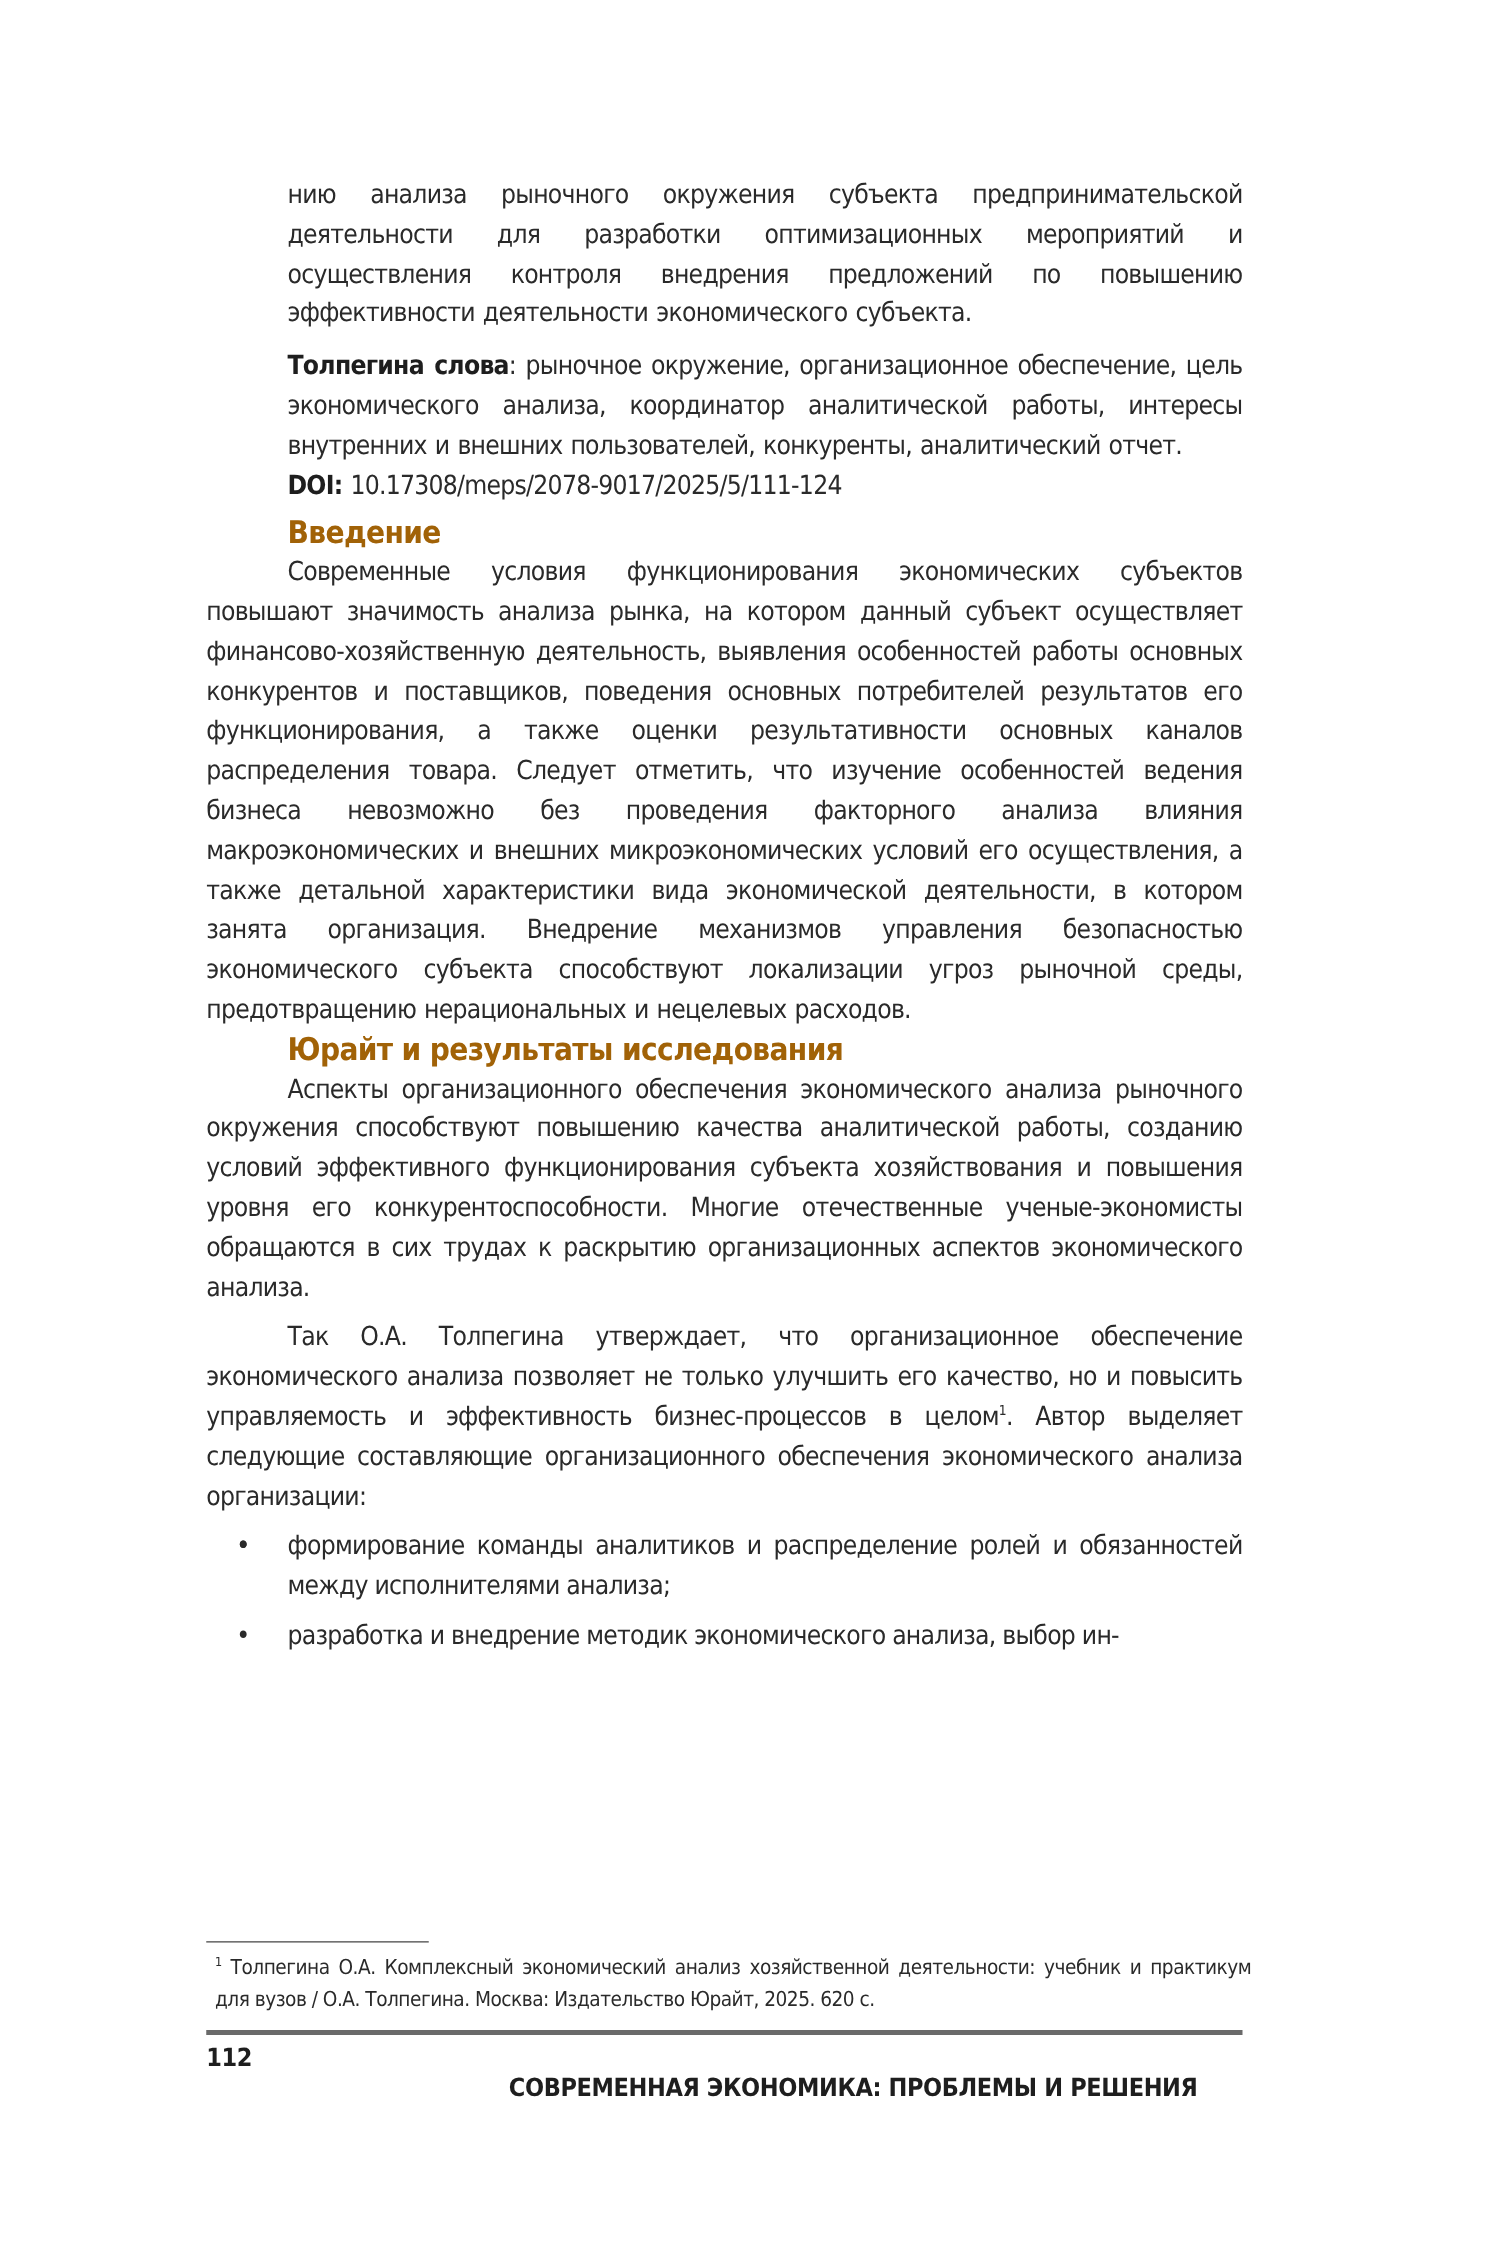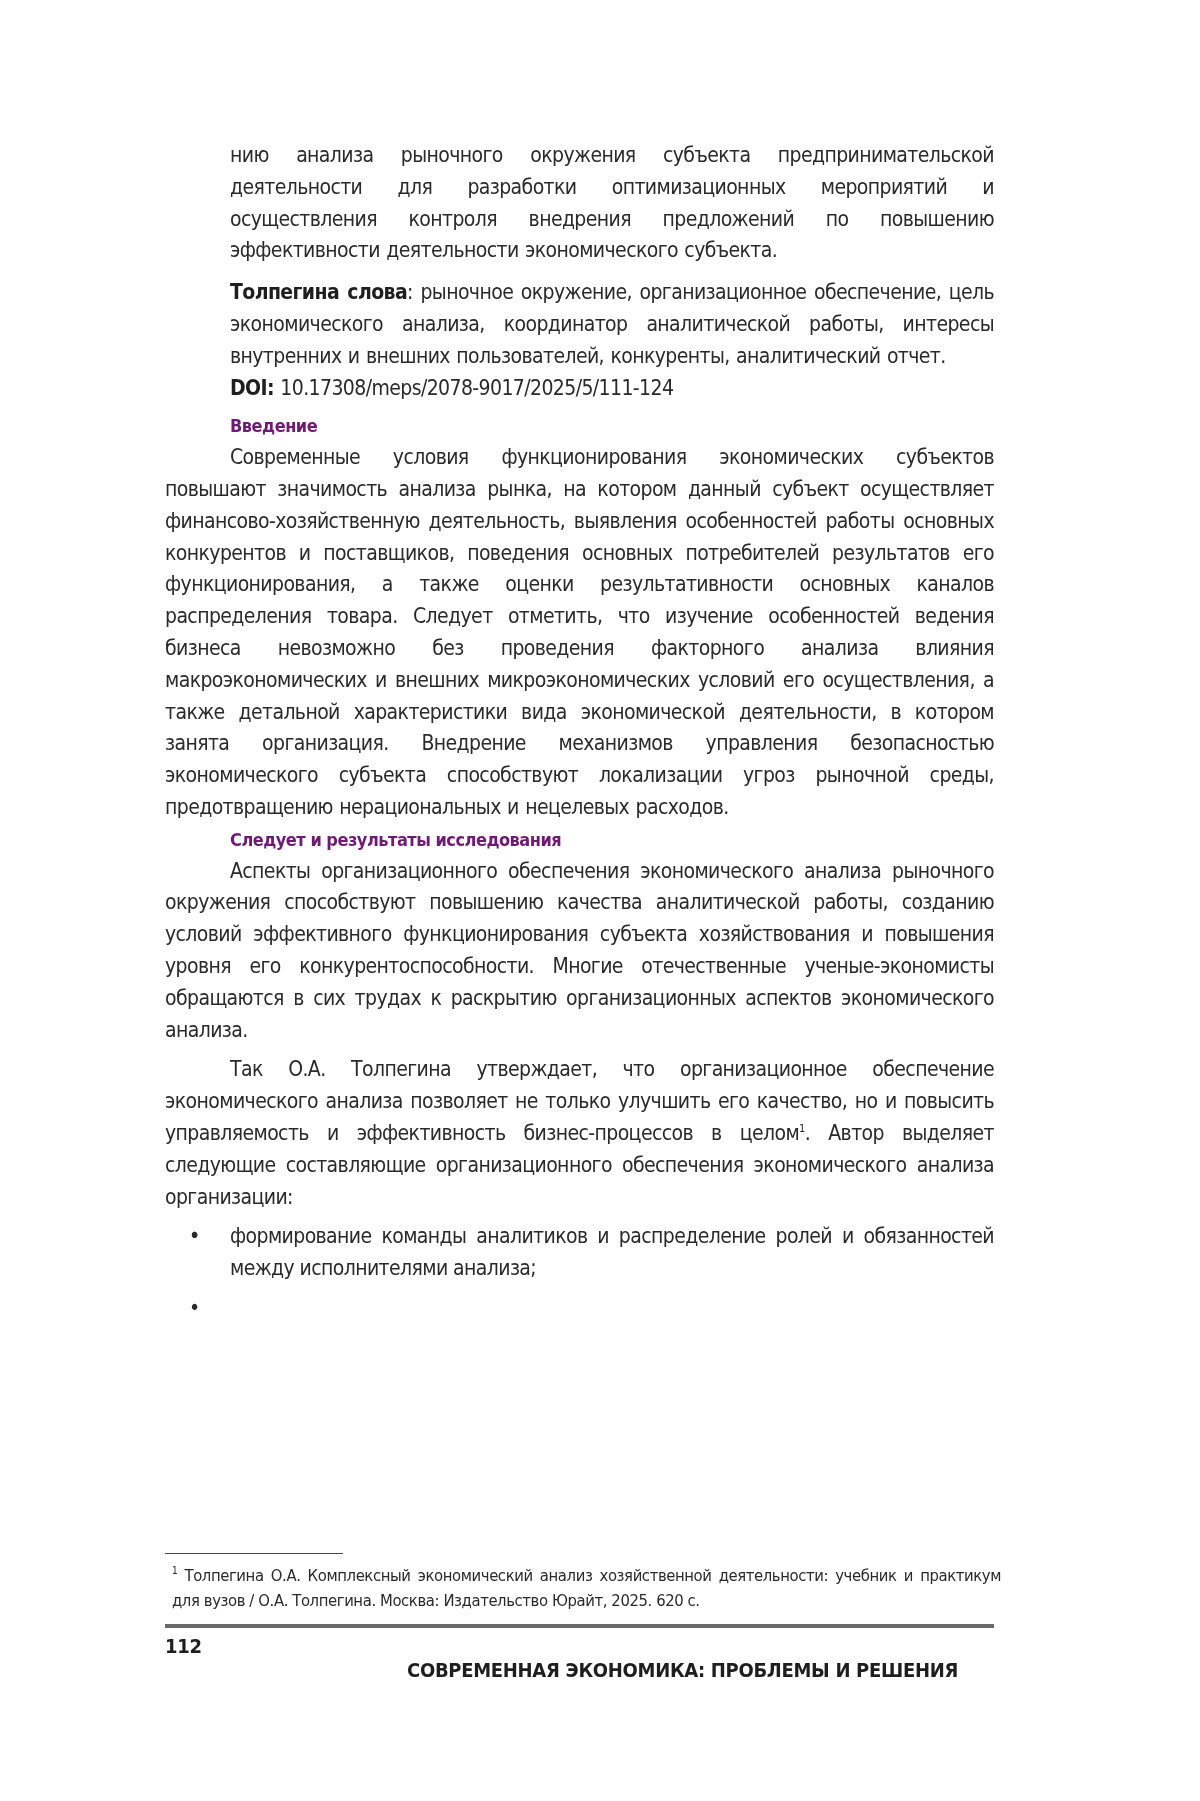--- a/index.html
+++ b/index.html
@@ -4,21 +4,21 @@
 <style>
   html, body { margin:0; padding:0; background:#ffffff; }
   body { width:1200px; height:1801px; position:relative; overflow:hidden;
          font-family:"DejaVu Sans Condensed","DejaVu Sans", sans-serif; color:#2a2a2a; }
   .page { position:absolute; left:0; top:0; width:1096px; height:1801px; }
   .col { position:absolute; left:165px; width:829px; }
   .p { margin:0; font-size:21px; line-height:31.8px; text-align:justify; font-stretch:condensed; letter-spacing:-0.6px; word-spacing:1px; }
   .indentall { padding-left:65px; }
   .first { text-indent:65px; }
   b { color:#1e1e1e; }
-  .heading { font-weight:bold; font-size:18px; line-height:31.8px; margin:0; letter-spacing:-0.5px; color:#701a75; }
+  .heading { font-weight:bold; font-size:25px; line-height:31.8px; margin:0; letter-spacing:-0.5px; color:#a16207; }
   ul.bullets { list-style:none; margin:0; padding:0; }
   ul.bullets li { position:relative; padding-left:65px; font-size:21px; line-height:31.8px; text-align:justify; letter-spacing:-0.6px; margin-bottom:8px; }
   ul.bullets li .dot { position:absolute; left:24px; top:0; }
   .fn-rule { position:absolute; left:165px; top:1553px; width:178px; height:1px; background:#444; }
   .footnote { position:absolute; left:172px; top:1558px; width:829px; font-size:16.5px; line-height:25px; letter-spacing:-0.4px; text-align:justify; }
   .footnote sup { font-size:10px; }
   .footer-rule { position:absolute; left:165px; top:1624px; width:829px; height:4px; background:#6a6a6a; }
   .footer { position:absolute; left:165px; top:1634px; width:829px; font-weight:bold; font-size:20px; letter-spacing:-0.3px; color:#1e1e1e; }
   .footer .pg { position:absolute; left:0; top:0; }
   .footer .jt { position:absolute; right:36px; top:12px;margin-top:12px; }
@@ -32,29 +32,29 @@
   <div class="col" style="top:140px;">
     <p class="p indentall">нию анализа рыночного окружения субъекта предпринимательской деятельности для разработки оптимизационных мероприятий и осуществления контроля внедрения предложений по повышению эффективности деятельности экономического субъекта.</p>
 
     <p class="p indentall" style="margin-top:10px;"><b>Толпегина слова</b><span>: рыночное окружение, организационное обеспечение, цель экономического анализа, координатор аналитической работы, интересы внутренних и внешних пользователей, конкуренты, аналитический отчет.</span></p>
 
     <p class="p indentall" style="margin-top:0;"><b>DOI:</b><span> 10.17308/meps/2078-9017/2025/5/111-124</span></p>
 
     <p class="heading indentall" style="margin-top:6px;">Введение</p>
     <p class="p first">Современные условия функционирования экономических субъектов повышают значимость анализа рынка, на котором данный субъект осуществляет финансово-хозяйственную деятельность, выявления особенностей работы основных конкурентов и поставщиков, поведения основных потребителей результатов его функционирования, а также оценки результативности основных каналов распределения товара. Следует отметить, что изучение особенностей ведения бизнеса невозможно без проведения факторного анализа влияния макроэкономических и внешних микроэкономических условий его осуществления, а также детальной характеристики вида экономической деятельности, в котором занята организация. Внедрение механизмов управления безопасностью экономического субъекта способствуют локализации угроз рыночной среды, предотвращению нерациональных и нецелевых расходов.</p>
 
-    <p class="heading indentall">Следует и результаты исследования</p>
+    <p class="heading indentall">Юрайт и результаты исследования</p>
     <p class="p first">Аспекты организационного обеспечения экономического анализа рыночного окружения способствуют повышению качества аналитической работы, созданию условий эффективного функционирования субъекта хозяйствования и повышения уровня его конкурентоспособности. Многие отечественные ученые-экономисты обращаются в сих трудах к раскрытию организационных аспектов экономического анализа.</p>
 
     <p class="p first" style="margin-top:8px;"><span>Так О.А. Толпегина утверждает, что организационное обеспечение экономического анализа позволяет не только улучшить его качество, но и повысить управляемость и эффективность бизнес-процессов в целом</span><sup class="ref">1</sup><span>. Автор выделяет следующие составляющие организационного обеспечения экономического анализа организации:</span></p>
 
     <ul class="bullets" style="margin-top:8px;">
       <li><span class="dot">•</span></li>
       <li><span class="dot">•</span><span>формирование команды аналитиков и распределение ролей и обязанностей между исполнителями анализа;</span></li>
-      <li><span class="dot">•</span></li>
+      <li><span class="dot">•</span><span>разработка и внедрение методик экономического анализа, выбор ин-</span></li>
     </ul>
   </div>
 
   <div class="fn-rule"></div>
   <div class="footnote"><sup>1</sup><span> Толпегина О.А. Комплексный экономический анализ хозяйственной деятельности: учебник и практикум для вузов / О.А. Толпегина. Москва: Издательство Юрайт, 2025. 620 с.</span></div>
 
   <div class="footer-rule"></div>
   <div class="footer">
     <span class="pg">112</span>
     <span class="jt">СОВРЕМЕННАЯ ЭКОНОМИКА: ПРОБЛЕМЫ И РЕШЕНИЯ</span>

